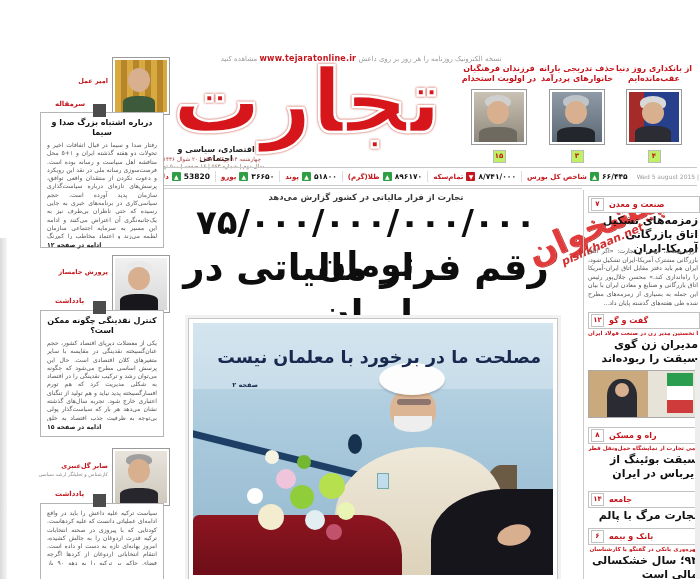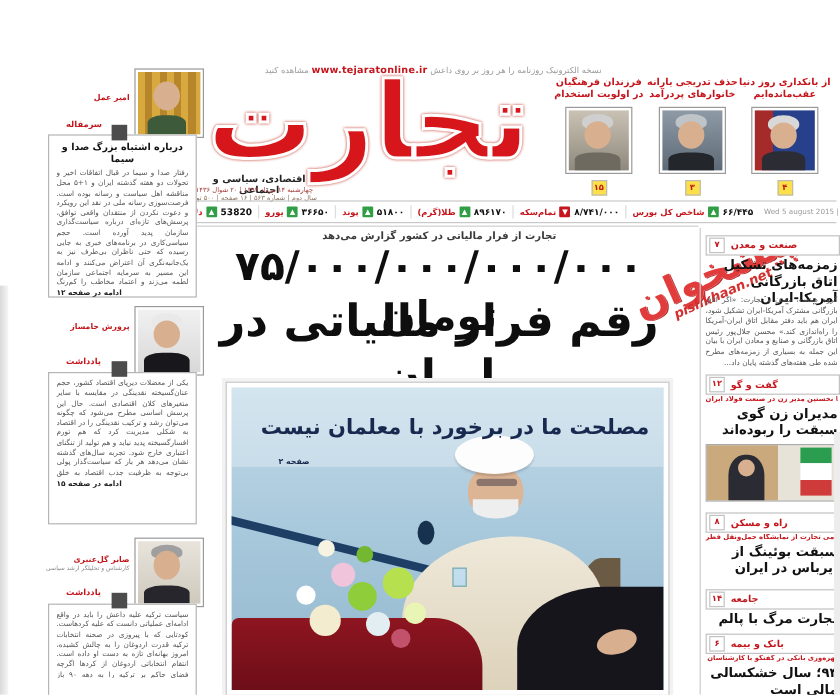--- a/index.html
+++ b/index.html
@@ -17,21 +17,21 @@
         filter:drop-shadow(0 0 1.2px #c0392b);}
   .subtitle{top:145px;left:168px;width:96px;font-size:8px;font-weight:bold;color:#222;text-align:center;}
   .datefa{top:156px;left:160px;width:104px;font-size:5.6px;color:#a63c3c;text-align:center;white-space:nowrap;}
   .issue{top:163px;left:160px;width:104px;font-size:5.6px;color:#8a7360;text-align:center;white-space:nowrap;}
   
   .topstory{top:64px;width:82px;text-align:center;}
   .topstory .t{font-size:8px;font-weight:bold;color:#c4161c;line-height:10px;height:22px;overflow:hidden;}
   .pbox{margin:3px auto 0;width:50px;height:50px;border:1px solid #9a9a9a;background:#fff;padding:2px;}
   .pbox .ph{width:100%;height:100%;position:relative;overflow:hidden;}
   .numbox{margin:5px auto 0;width:11px;height:11px;border:1px solid #bbb;color:#c4161c;
-          font-size:7px;font-weight:bold;line-height:11px;text-align:center;background:#fde047;}
+          font-size:7px;font-weight:bold;line-height:11px;text-align:center;background:#bef264;}
   .ph-seif{background:linear-gradient(90deg,#a52a2a 0 30%,#27408b 30% 100%);}
   .ph-face{position:absolute;border-radius:50%;background:#d8b090;}
   .ph-hair{position:absolute;border-radius:50% 50% 40% 40%;background:#d8d8d8;}
   .ph-suit{position:absolute;bottom:0;background:#2c2c34;border-radius:40% 40% 0 0;}
   .ph-nobakht{background:linear-gradient(180deg,#8e9aa5,#5d6a77);}
   .ph-fani{background:linear-gradient(180deg,#c9c2b4,#8f897d);}
   
   .ticker{top:167px;left:150px;width:547px;height:17px;border-top:1px solid #c9c9c9;border-bottom:1px solid #c9c9c9;
           display:flex;flex-direction:row-reverse;align-items:center;justify-content:flex-start;}
   .titem{display:flex;flex-direction:row-reverse;align-items:center;padding:0 5px;border-left:1px solid #ddd;height:11px;}
@@ -294,20 +294,21 @@
     <div class="in in-b">
   <div class="ph-hair" style="left:11px;top:3px;width:26px;height:13px;background:#e9e9e9;"></div>
   <div class="ph-face" style="left:13px;top:9px;width:22px;height:23px;"></div>
   <div class="ph-suit" style="left:5px;width:38px;height:16px;background:#17171c;"></div>
 </div>
   </div>
 <div class="abs aname" style="left:52px;top:268px;width:56px;">پرورش جامساز</div>
 <div class="abs rlabel rtl" style="left:55px;top:297px;width:36px;text-align:left;">یادداشت</div>
 <div class="rsq" style="left:93px;top:301px;"></div>
 <div class="artbox" style="top:310px;height:127px;">
+  <div class="at rtl">کنترل نقدینگی چگونه ممکن است؟</div>
   <div class="ab rtl" style="height:82px;">یکی از معضلات دیرپای اقتصاد کشور، حجم عنان‌گسیخته نقدینگی در مقایسه با سایر متغیرهای کلان اقتصادی است. حال این پرسش اساسی مطرح می‌شود که چگونه می‌توان رشد و ترکیب نقدینگی را در اقتصاد به شکلی مدیریت کرد که هم تورم افسارگسیخته پدید نیاید و هم تولید از تنگنای اعتباری خارج شود. تجربه سال‌های گذشته نشان می‌دهد هر بار که سیاست‌گذار پولی بی‌توجه به ظرفیت جذب اقتصاد به خلق پول متوسل شده، موجی از تورم و التهاب در بازار دارایی‌ها شکل گرفته و بخشی از سیاست‌های کلی مطرح بوده است.</div>
   <div class="am rtl">ادامه در صفحه ۱۵</div>
 </div>
 
 <div class="lphoto" style="top:448px;">
     <div class="in in-c">
   <div class="ph-hair" style="left:11px;top:3px;width:26px;height:12px;background:#9f9f9f;"></div>
   <div class="ph-face" style="left:13px;top:8px;width:22px;height:24px;"></div>
   <div class="ph-suit" style="left:5px;width:38px;height:15px;background:#26262c;"></div>
 </div>

